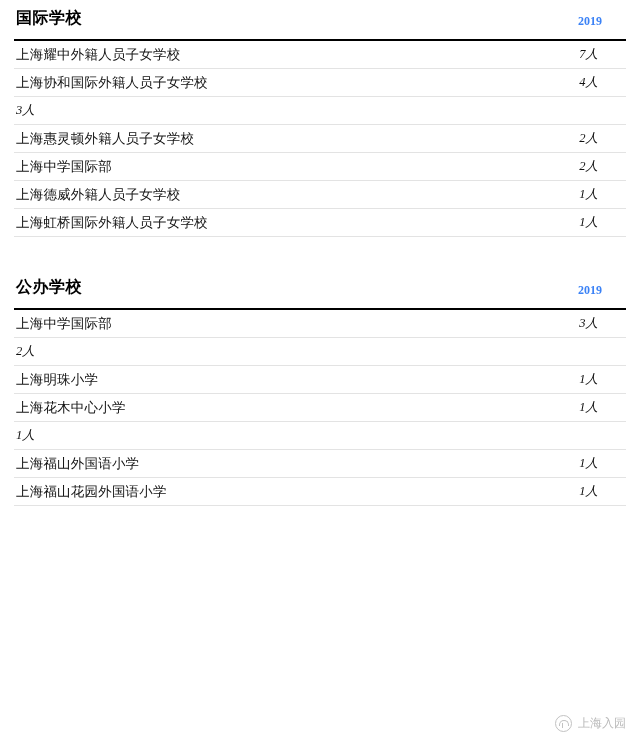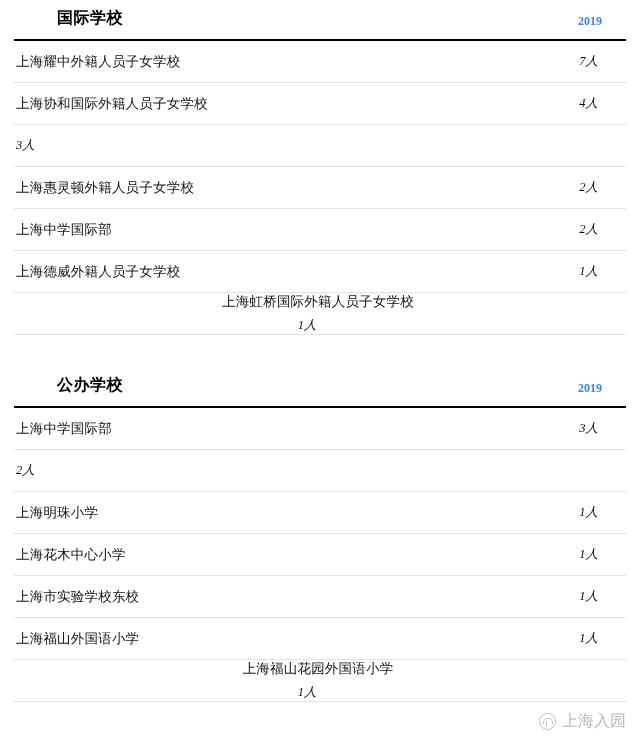--- a/index.html
+++ b/index.html
@@ -36,41 +36,39 @@
     border-bottom: 2px solid #000000;
     padding: 8px 6px 10px 2px;
     box-sizing: border-box;
   }
   .thead .th-name {
     font-size: 16px;
     font-weight: bold;
     letter-spacing: 0.5px;
     color: #000000;
     font-family: "Liberation Serif", "DejaVu Serif", serif;
-    margin-left: 41px;
   }
   .thead .th-year {
     font-size: 12px;
     font-weight: bold;
     color: #3b82f6;
     font-family: "Liberation Serif", "DejaVu Serif", serif;
     padding-right: 18px;
   }
   .row {
     display: flex;
     align-items: center;
     justify-content: space-between;
     border-bottom: 1px solid #e3e3e3;
-    height: 42px;
+    height: 28px;
     padding: 0 6px 0 2px;
     box-sizing: border-box;
   }
   .row:last-child {
     border-bottom: 1px solid #e3e3e3;
-    flex-direction: column;
   }
   .row .cell-name {
     font-size: 13.5px;
     color: #111111;
     letter-spacing: 0.2px;
   }
   .row .cell-value {
     font-size: 12.5px;
     color: #111111;
     font-family: "Liberation Serif", "DejaVu Serif", serif;
@@ -79,21 +77,21 @@
     font-style: italic;
   }
   .watermark {
     position: absolute;
     right: 14px;
     bottom: 14px;
     display: flex;
     align-items: center;
     gap: 6px;
     color: #b9b9b9;
-    font-size: 16px;
+    font-size: 12px;
     user-select: none;
   }
   .wm-icon {
     width: 15px;
     height: 15px;
     border-radius: 50%;
     border: 1.3px solid #c2c2c2;
     position: relative;
     display: inline-block;
     flex: none;
@@ -177,21 +175,20 @@
     </div>
     <div class="row">
       <div class="cell-name">上海明珠小学</div>
       <div class="cell-value">1人</div>
     </div>
     <div class="row">
       <div class="cell-name">上海花木中心小学</div>
       <div class="cell-value">1人</div>
     </div>
     <div class="row">
-      <div class="cell-name">上海市实验学校东校</div>
       <div class="cell-value">1人</div>
     </div>
     <div class="row">
       <div class="cell-name">上海福山外国语小学</div>
       <div class="cell-value">1人</div>
     </div>
     <div class="row">
       <div class="cell-name">上海福山花园外国语小学</div>
       <div class="cell-value">1人</div>
     </div>

